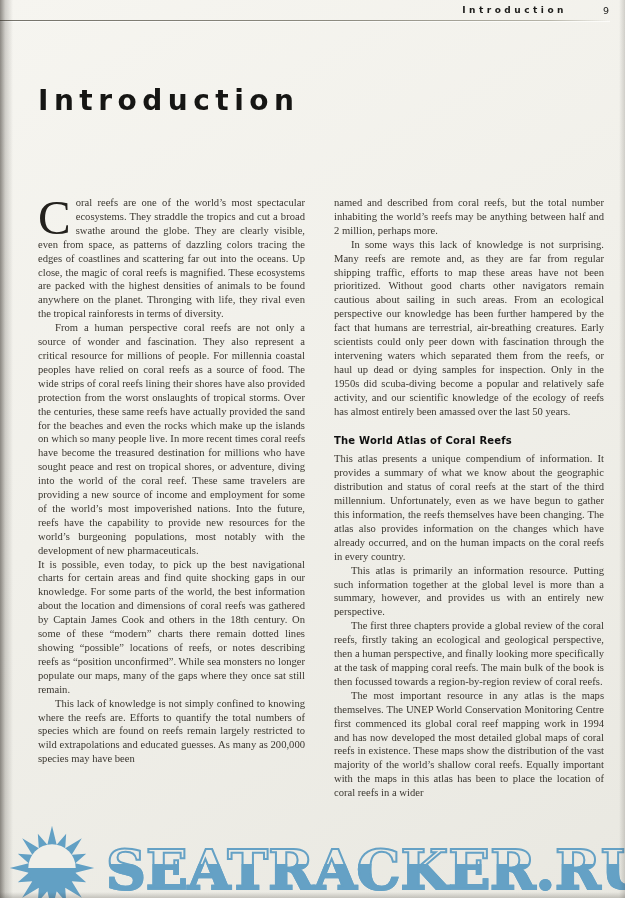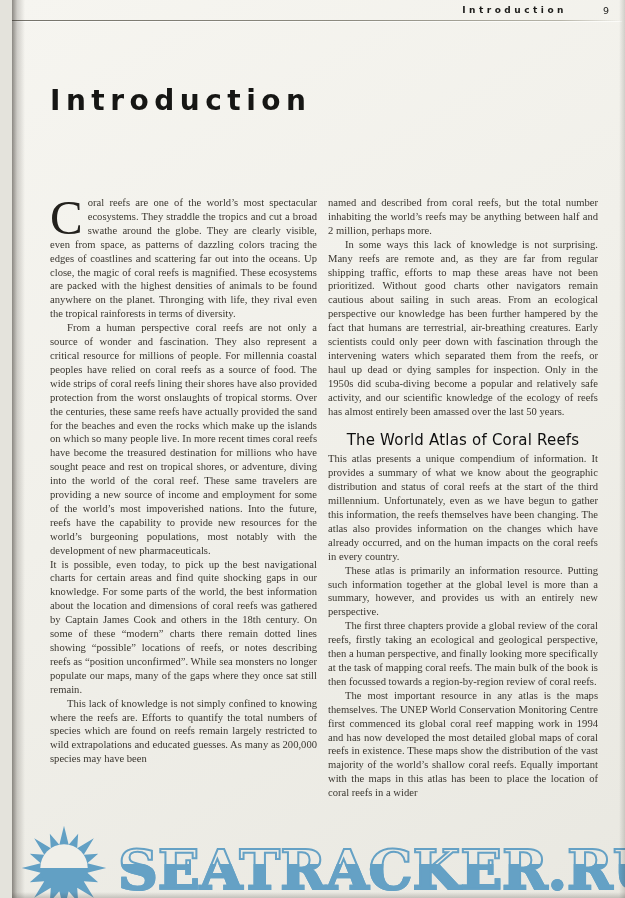--- a/index.html
+++ b/index.html
@@ -4,21 +4,20 @@
 <style>
   html,body { margin:0; padding:0; }
   body {
     width:625px; height:898px; position:relative; overflow:hidden;
     background:#e4e3dc;
     font-family:"Liberation Serif", serif;
   }
   .page {
     position:absolute; inset:0;
     background:linear-gradient(150deg,#f6f5f0 0%,#f1f0ea 45%,#e9e8e1 100%);
-    margin-left:12px;
   }
   .edge-left {
     position:absolute; left:0; top:0; bottom:0; width:13px; z-index:6;
     background:linear-gradient(90deg, rgba(52,47,41,0.55) 0%, rgba(52,47,41,0.20) 40%, rgba(52,47,41,0) 100%);
   }
   .edge-right {
     position:absolute; right:0; top:0; bottom:0; width:6px; z-index:6;
     background:linear-gradient(270deg, rgba(52,47,41,0.18), rgba(52,47,41,0));
   }
   .edge-bottom {
@@ -43,31 +42,31 @@
     position:absolute; top:84px; left:38px;
     font-family:"DejaVu Sans", sans-serif; font-size:28px; font-weight:bold;
     letter-spacing:5.5px; color:#161614;
   }
   .col {
     position:absolute; top:196px; width:267px;
     font-size:10.6px; line-height:13.9px; text-align:justify;
     color:#3a362f; hyphens:none;
   }
   .col-left  { left:38px; }
-  .col-right { left:316px; width:270px; }
+  .col-right { left:334px; width:270px; }
   .col p { margin:0; text-indent:17px; }
   .col p.first { text-indent:0; }
   .dropcap {
     float:left; font-size:49px; line-height:39px;
     padding:2px 5px 0 0; color:#23211d;
   }
   .subhead {
-    font-family:"DejaVu Sans", sans-serif; font-weight:normal;
-    font-size:15px; letter-spacing:0.2px; color:#0f0f0f;
-    text-align:center; margin:15px 0 5px 0; text-indent:0;
+    font-family:"DejaVu Sans", sans-serif; font-weight:bold;
+    font-size:10px; letter-spacing:0.2px; color:#0f0f0f;
+    margin:15px 0 5px 0; text-indent:0;
   }
   .watermark { position:absolute; left:16px; right:0; bottom:0; height:100px; z-index:5; }
   .wm-text {
     position:absolute; left:90px; bottom:1px;
     font-family:"DejaVu Serif", serif; font-weight:bold;
     font-size:55px; line-height:1; white-space:nowrap; letter-spacing:0px;
     color:transparent;
     background:linear-gradient(180deg, rgba(91,156,195,0) 0%, rgba(91,156,195,0) 40%, #5b9cc3 40%, #5b9cc3 100%);
     -webkit-background-clip:text; background-clip:text;
     -webkit-text-stroke:2px #5b9cc3;
@@ -91,21 +90,21 @@
     <p>From a human perspective coral reefs are not only a source of wonder and fascination. They also represent a critical resource for millions of people. For millennia coastal peoples have relied on coral reefs as a source of food. The wide strips of coral reefs lining their shores have also provided protection from the worst onslaughts of tropical storms. Over the centuries, these same reefs have actually provided the sand for the beaches and even the rocks which make up the islands on which so many people live. In more recent times coral reefs have become the treasured destination for millions who have sought peace and rest on tropical shores, or adventure, diving into the world of the coral reef. These same travelers are providing a new source of income and employment for some of the world’s most impoverished nations. Into the future, reefs have the capability to provide new resources for the world’s burgeoning populations, most notably with the development of new pharmaceuticals.</p>
     <p class="first">It is possible, even today, to pick up the best navigational charts for certain areas and find quite shocking gaps in our knowledge. For some parts of the world, the best information about the location and dimensions of coral reefs was gathered by Captain James Cook and others in the 18th century. On some of these “modern” charts there remain dotted lines showing “possible” locations of reefs, or notes describing reefs as “position unconfirmed”. While sea monsters no longer populate our maps, many of the gaps where they once sat still remain.</p>
     <p>This lack of knowledge is not simply confined to knowing where the reefs are. Efforts to quantify the total numbers of species which are found on reefs remain largely restricted to wild extrapolations and educated guesses. As many as 200,000 species may have been</p>
   </div>
 
   <div class="col col-right">
     <p class="first">named and described from coral reefs, but the total number inhabiting the world’s reefs may be anything between half and 2 million, perhaps more.</p>
     <p>In some ways this lack of knowledge is not surprising. Many reefs are remote and, as they are far from regular shipping traffic, efforts to map these areas have not been prioritized. Without good charts other navigators remain cautious about sailing in such areas. From an ecological perspective our knowledge has been further hampered by the fact that humans are terrestrial, air-breathing creatures. Early scientists could only peer down with fascination through the intervening waters which separated them from the reefs, or haul up dead or dying samples for inspection. Only in the 1950s did scuba-diving become a popular and relatively safe activity, and our scientific knowledge of the ecology of reefs has almost entirely been amassed over the last 50 years.</p>
     <h2 class="subhead">The World Atlas of Coral Reefs</h2>
     <p class="first">This atlas presents a unique compendium of information. It provides a summary of what we know about the geographic distribution and status of coral reefs at the start of the third millennium. Unfortunately, even as we have begun to gather this information, the reefs themselves have been changing. The atlas also provides information on the changes which have already occurred, and on the human impacts on the coral reefs in every country.</p>
-    <p>These atlas is primarily an information resource. Putting such information together at the global level is more than a summary, however, and provides us with an entirely new perspective.</p>
+    <p>This atlas is primarily an information resource. Putting such information together at the global level is more than a summary, however, and provides us with an entirely new perspective.</p>
     <p>The first three chapters provide a global review of the coral reefs, firstly taking an ecological and geological perspective, then a human perspective, and finally looking more specifically at the task of mapping coral reefs. The main bulk of the book is then focussed towards a region-by-region review of coral reefs.</p>
     <p>The most important resource in any atlas is the maps themselves. The UNEP World Conservation Monitoring Centre first commenced its global coral reef mapping work in 1994 and has now developed the most detailed global maps of coral reefs in existence. These maps show the distribution of the vast majority of the world’s shallow coral reefs. Equally important with the maps in this atlas has been to place the location of coral reefs in a wider</p>
   </div>
 
   <div class="watermark">
     <svg class="wm-icon" viewBox="0 0 100 100" xmlns="http://www.w3.org/2000/svg">
       <polygon fill="#5b9cc3" points="98,50 76.5,55.3 88.8,66.1 72.4,65 83.9,83.9 65,72.4 66.1,88.8 55.3,76.5 50,98 44.7,76.5 33.9,88.8 35,72.4 16.1,83.9 27.6,65 11.2,66.1 23.5,55.3 2,50 23.5,44.7 11.2,33.9 27.6,35 16.1,16.1 35,27.6 33.9,11.2 44.7,23.5 50,2 55.3,23.5 66.1,11.2 65,27.6 83.9,16.1 72.4,35 88.8,33.9 76.5,44.7"></polygon>
       <path d="M23,50 A27,27 0 0 1 77,50 Z" fill="#f1f0ea"></path>
       <path d="M23,50 A27,27 0 0 0 77,50 Z" fill="#5b9cc3"></path>
     </svg>

